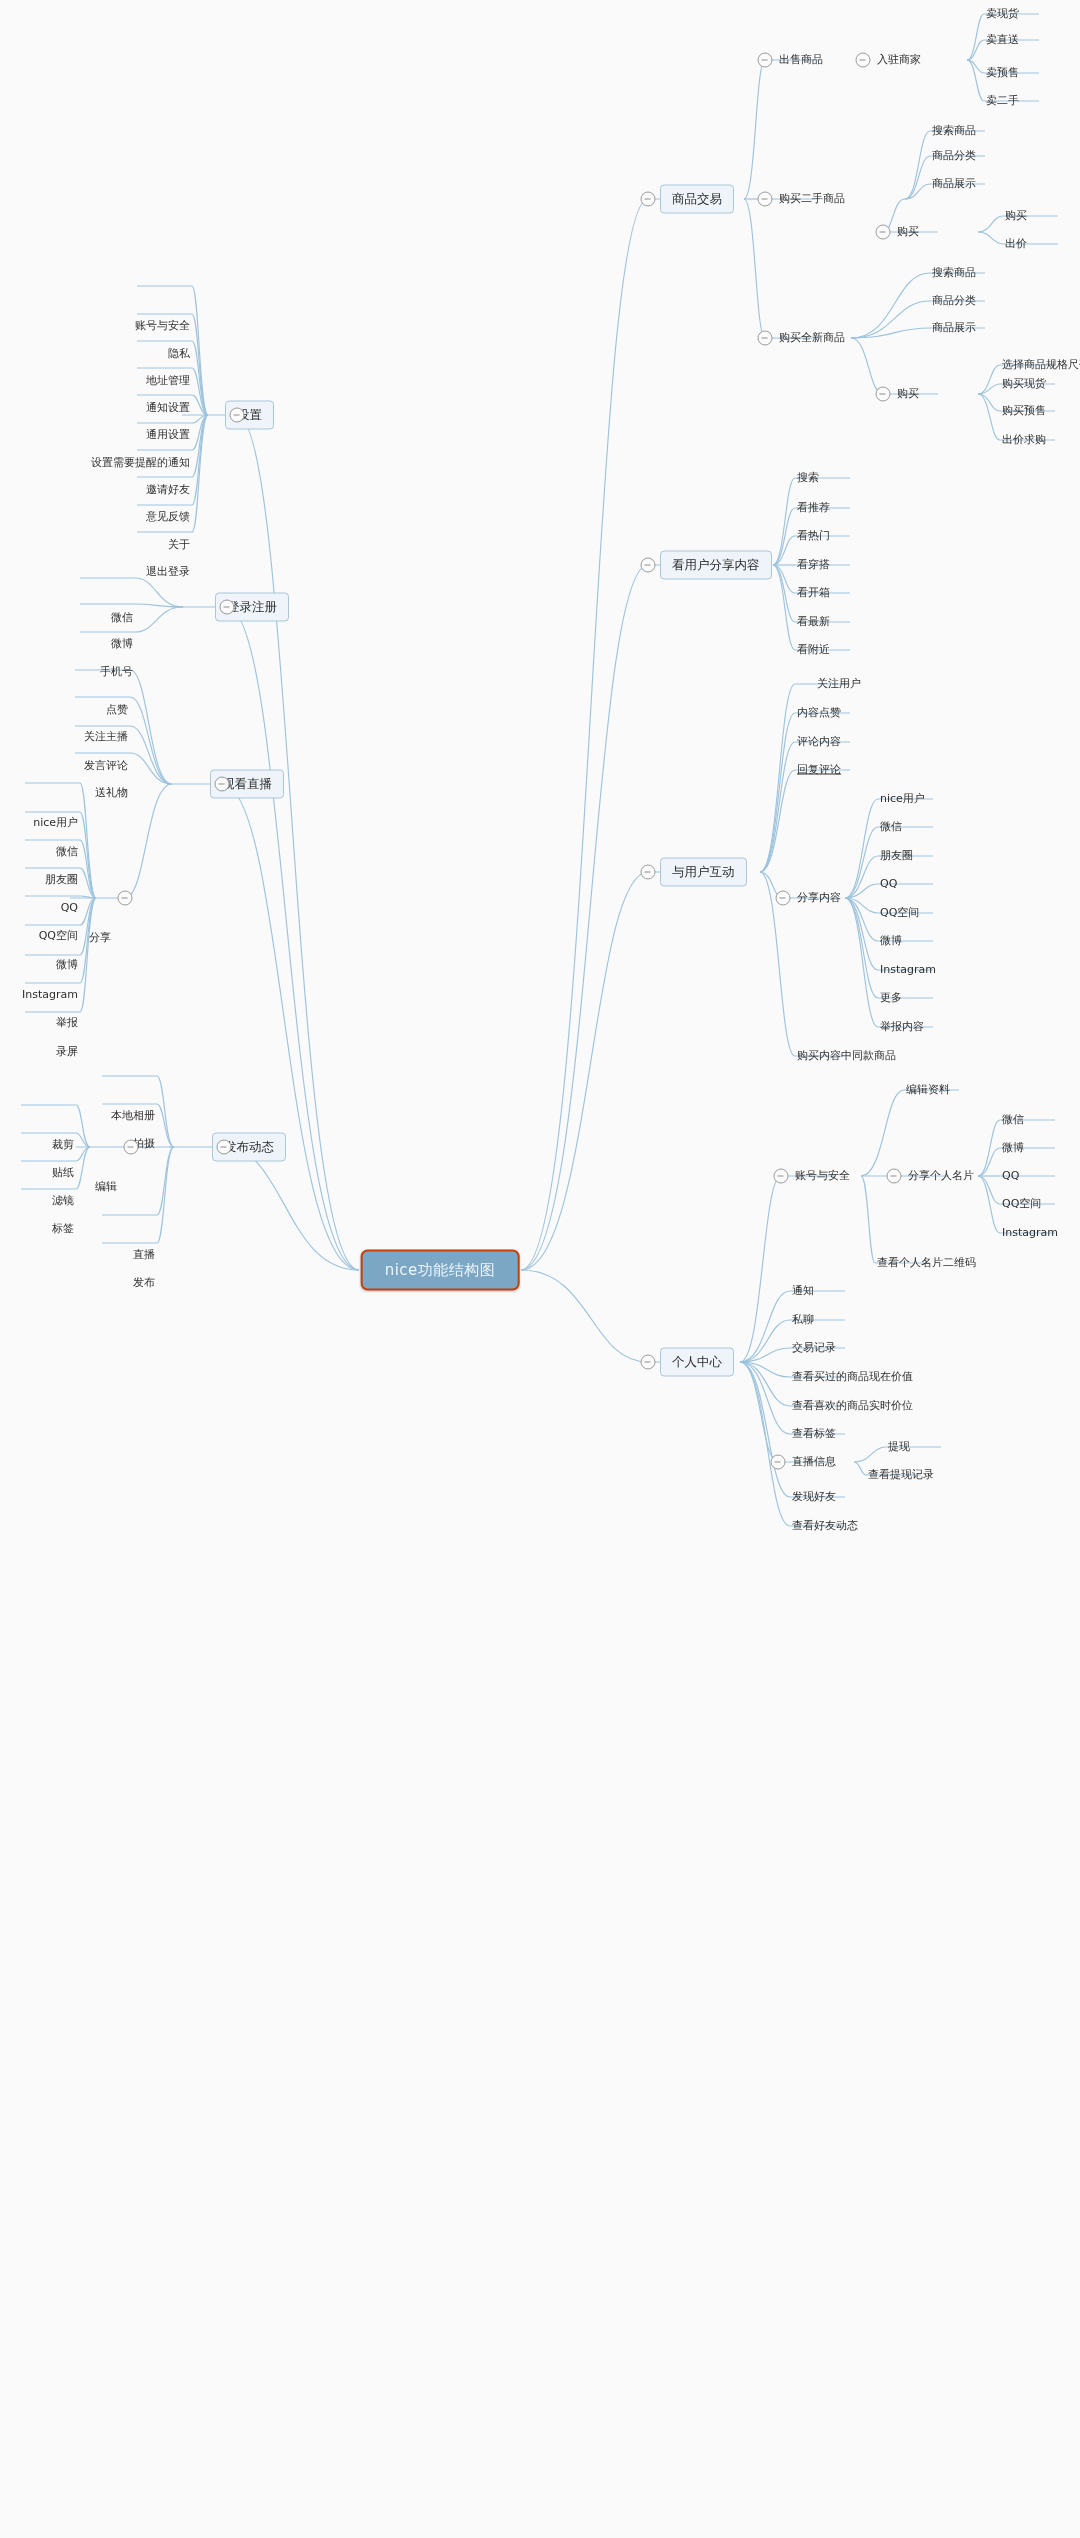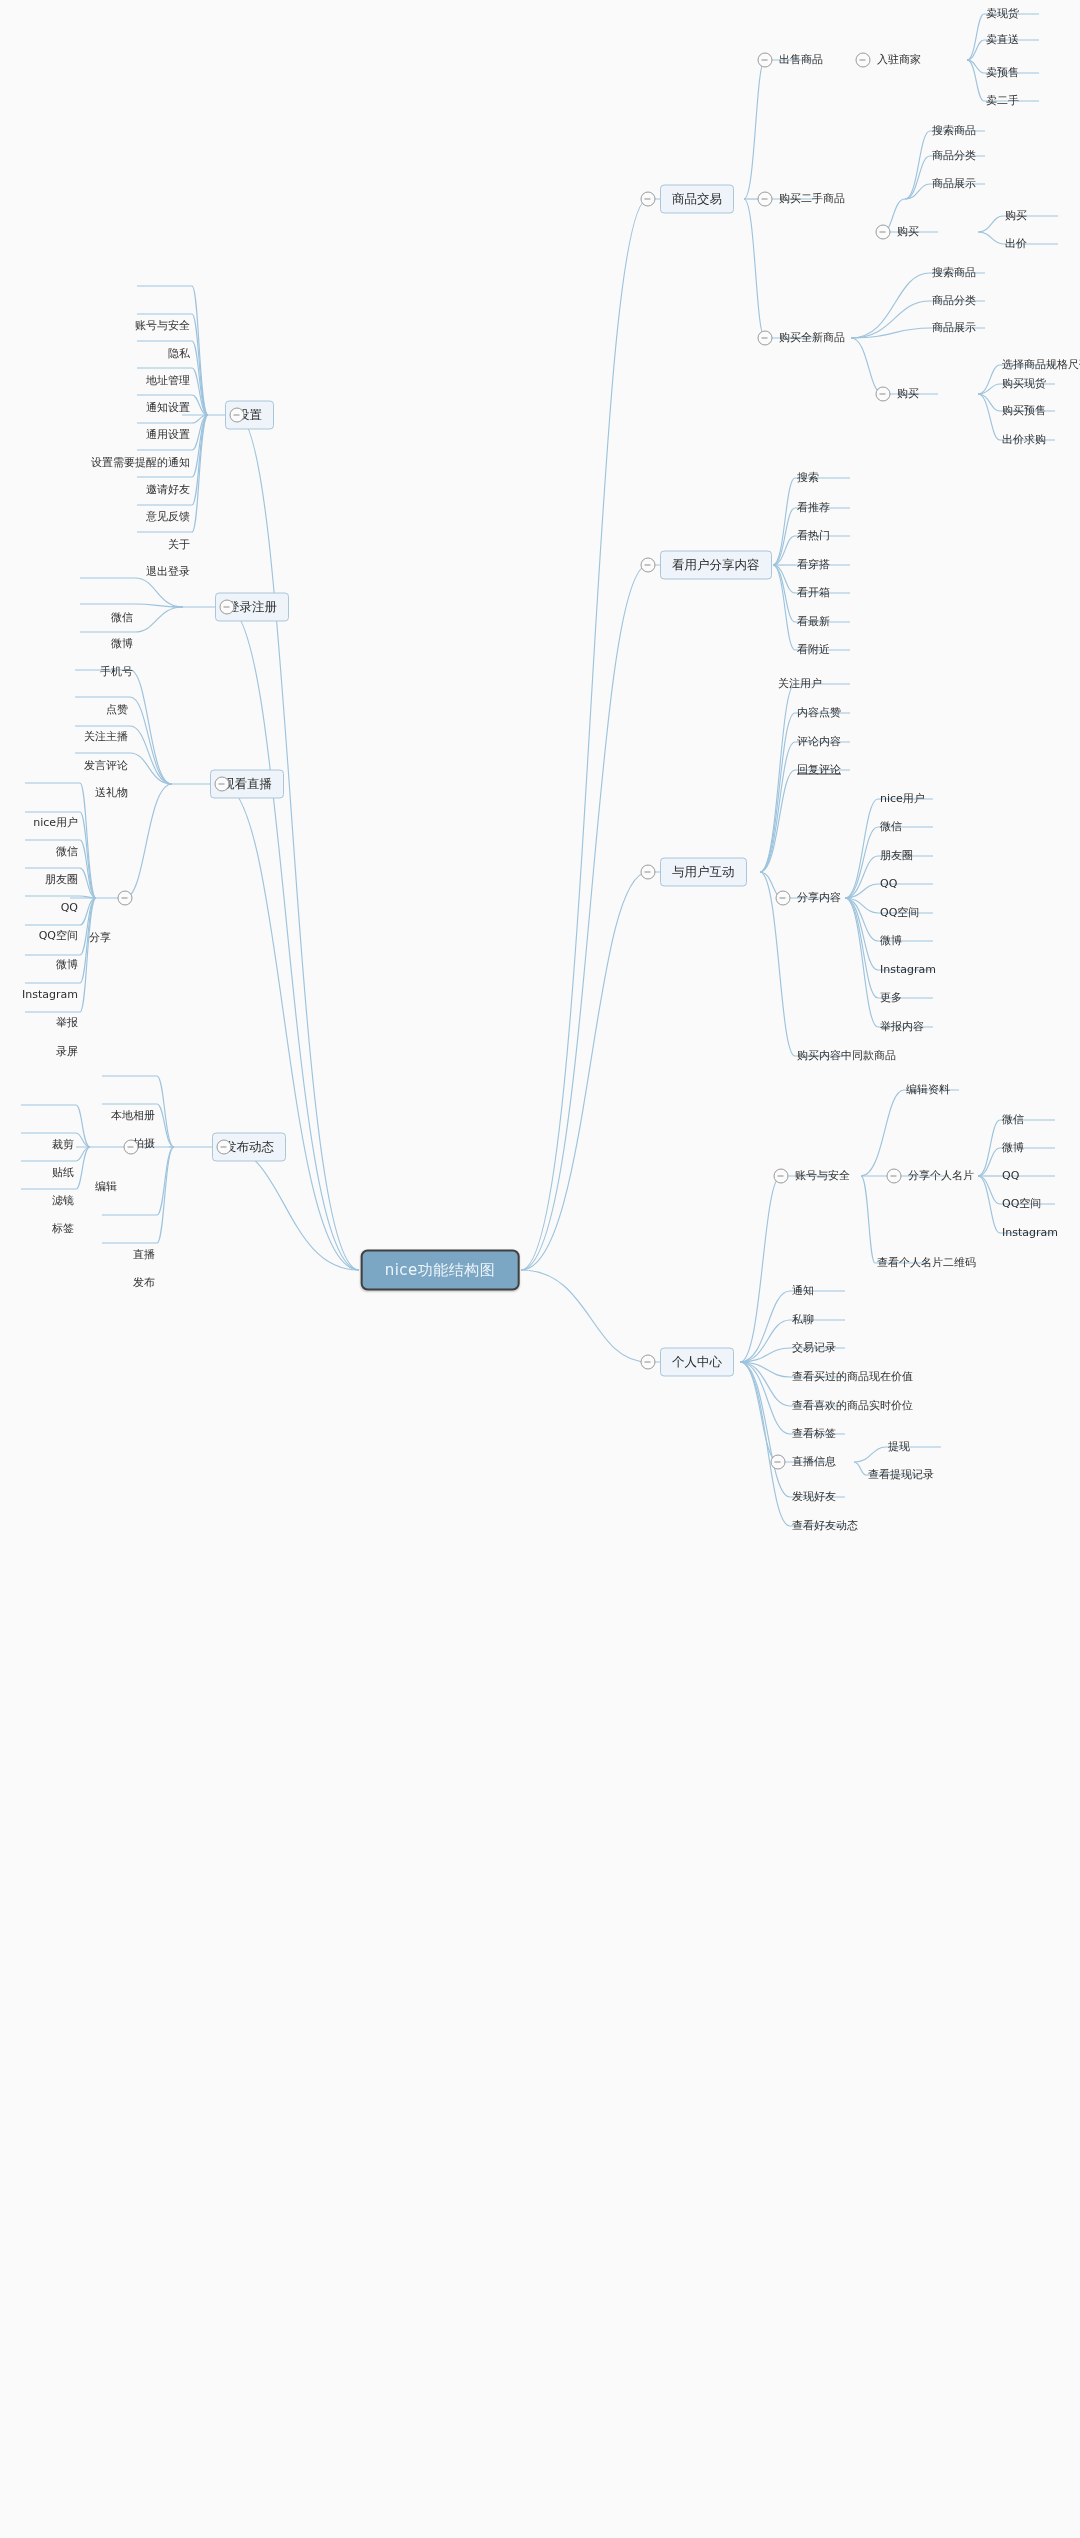--- a/index.html
+++ b/index.html
@@ -13,21 +13,21 @@
   #canvas{position:absolute;inset:0;width:1080px;height:2538px;}
   svg.links{position:absolute;left:0;top:0;width:1080px;height:2538px;pointer-events:none;}
   svg.links path{fill:none;stroke:#9dc3dd;stroke-width:1.15px;}
 
   .node{position:absolute;white-space:nowrap;}
 
   
   .root{
     transform:translate(-50%,-50%);
     background:#7ca7c4;
-    border:2px solid #404040;
+    border:2px solid #c2410c;
     border-radius:7px;
     color:#eef5fa;
     font-size:15px;
     padding:9px 22px;
     letter-spacing:.5px;
     box-shadow:0 1px 2px rgba(0,0,0,.18);
   }
 
   
   .lvl1{
@@ -319,21 +319,21 @@
       <div class="toggle" style="left: 648px; top: 565px;"></div>
       <div class="node leaf" style="left: 795px; top: 478px;">搜索</div>
       <div class="node leaf" style="left: 795px; top: 508px; text-align: right;">看推荐</div>
       <div class="node leaf" style="left: 795px; top: 536px;">看热门</div>
       <div class="node leaf" style="left: 795px; top: 565px;">看穿搭</div>
       <div class="node leaf" style="left: 795px; top: 593px;">看开箱</div>
       <div class="node leaf" style="left: 795px; top: 622px;">看最新</div>
       <div class="node leaf" style="left: 795px; top: 650px;">看附近</div>
       <div class="node lvl1" style="left: 660px; top: 872px;">与用户互动</div>
       <div class="toggle" style="left: 648px; top: 872px;"></div>
-      <div class="node leaf" style="left: 776px; top: 684px;">关注用户</div>
+      <div class="node leaf" style="left: 815px; top: 684px;">关注用户</div>
       <div class="node leaf" style="left: 795px; top: 713px;">内容点赞</div>
       <div class="node leaf" style="left: 795px; top: 742px;">评论内容</div>
       <div class="node leaf" style="left: 795px; top: 770px; text-decoration: underline;">回复评论</div>
       <div class="node leaf" style="left: 795px; top: 898px;">分享内容</div>
       <div class="toggle" style="left: 783px; top: 898px;"></div>
       <div class="node leaf" style="left: 878px; top: 799px;">nice用户</div>
       <div class="node leaf" style="left: 878px; top: 827px;">微信</div>
       <div class="node leaf" style="left: 878px; top: 856px;">朋友圈</div>
       <div class="node leaf" style="left: 878px; top: 884px;">QQ</div>
       <div class="node leaf" style="left: 878px; top: 913px;">QQ空间</div>

